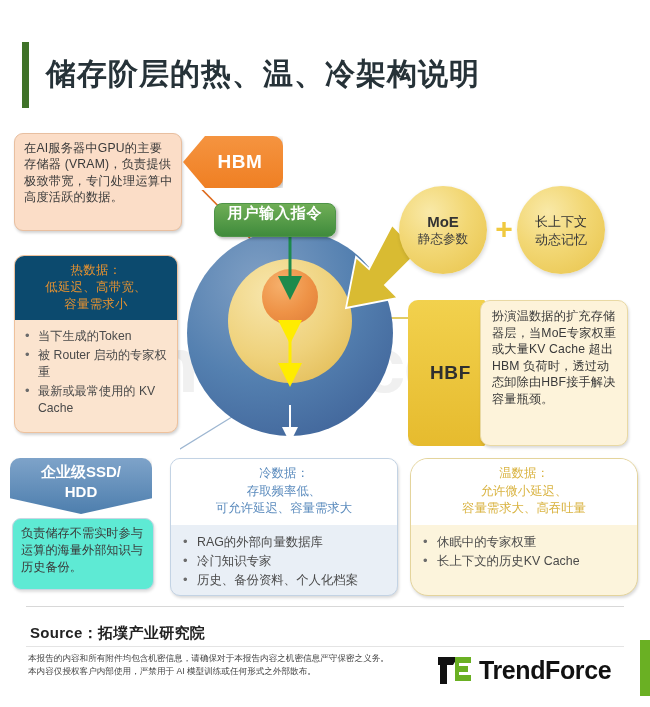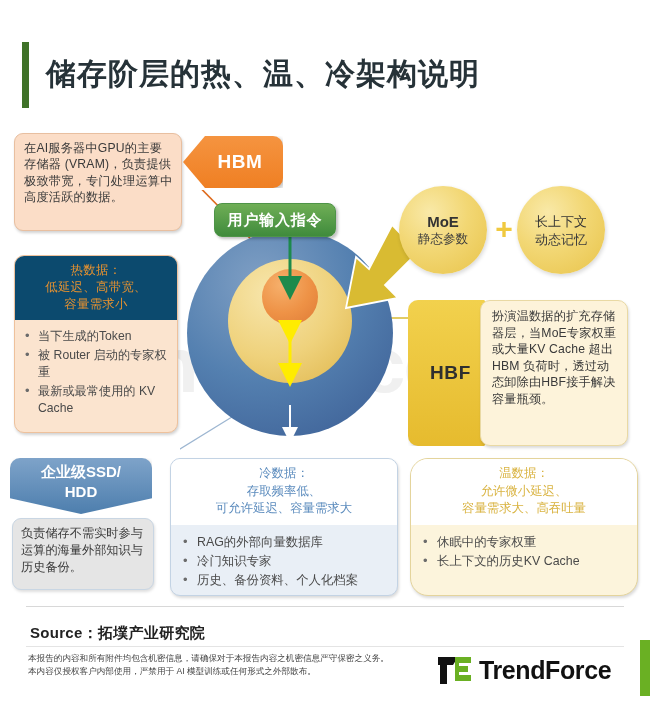--- a/index.html
+++ b/index.html
@@ -63,21 +63,21 @@
   .box-hot li { position:relative; padding-left:13px; font-size:12.2px;
                 line-height:17.5px; color:#4a4a4a; margin-bottom:1px; }
   .box-hot li:before { content:"\2022"; position:absolute; left:0; top:-1px;
                        color:#6b6b6b; font-size:13px; }
 
   
   .btn-command {
     left:214px; top:203px; width:122px; height:34px;
     background:linear-gradient(180deg,#6fae56 0%,#3f8b3c 100%);
     border-radius:8px; border:1px solid #4e9448;
-    display:flex; align-items:center; justify-content:center;
+    display:flex; justify-content:center;
     box-shadow:2px 2px 3px rgba(0,0,0,.25);
   }
   .btn-command span { color:#fff; font-size:15px; font-weight:700;
                       letter-spacing:.8px; }
 
   
   .circle-tag {
     border-radius:50%;
     background:radial-gradient(circle at 35% 30%,#f9e9a8 0%,#f2d774 45%,#e8c349 100%);
     display:flex; flex-direction:column; align-items:center;
@@ -120,21 +120,21 @@
     clip-path: polygon(0 0, 100% 0, 100% 72%, 50% 100%, 0 72%);
     display:flex; flex-direction:column; align-items:center;
     justify-content:flex-start; padding-top:4px;
     filter: drop-shadow(1px 2px 2px rgba(0,0,0,.22));
   }
   .badge-ssd span { color:#fff; font-size:15px; font-weight:700; line-height:20px; }
 
   
   .box-ssd-desc {
     left:12px; top:518px; width:142px; height:72px;
-    background:#e5e5e5; border:1px solid #c9d6e3; border-radius:9px;
+    background:#5eead4; border:1px solid #c9d6e3; border-radius:9px;
     box-shadow:1px 2px 3px rgba(0,0,0,.13);
     padding:6px 7px 4px 8px;
     font-size:12.2px; line-height:17px; color:#3a3a3a;
   }
 
   
   .box-cold {
     left:170px; top:458px; width:228px; height:138px;
     background:#e9eff6; border:1px solid #c3d3e4; border-radius:10px;
     box-shadow:1px 2px 3px rgba(0,0,0,.15); overflow:hidden;

